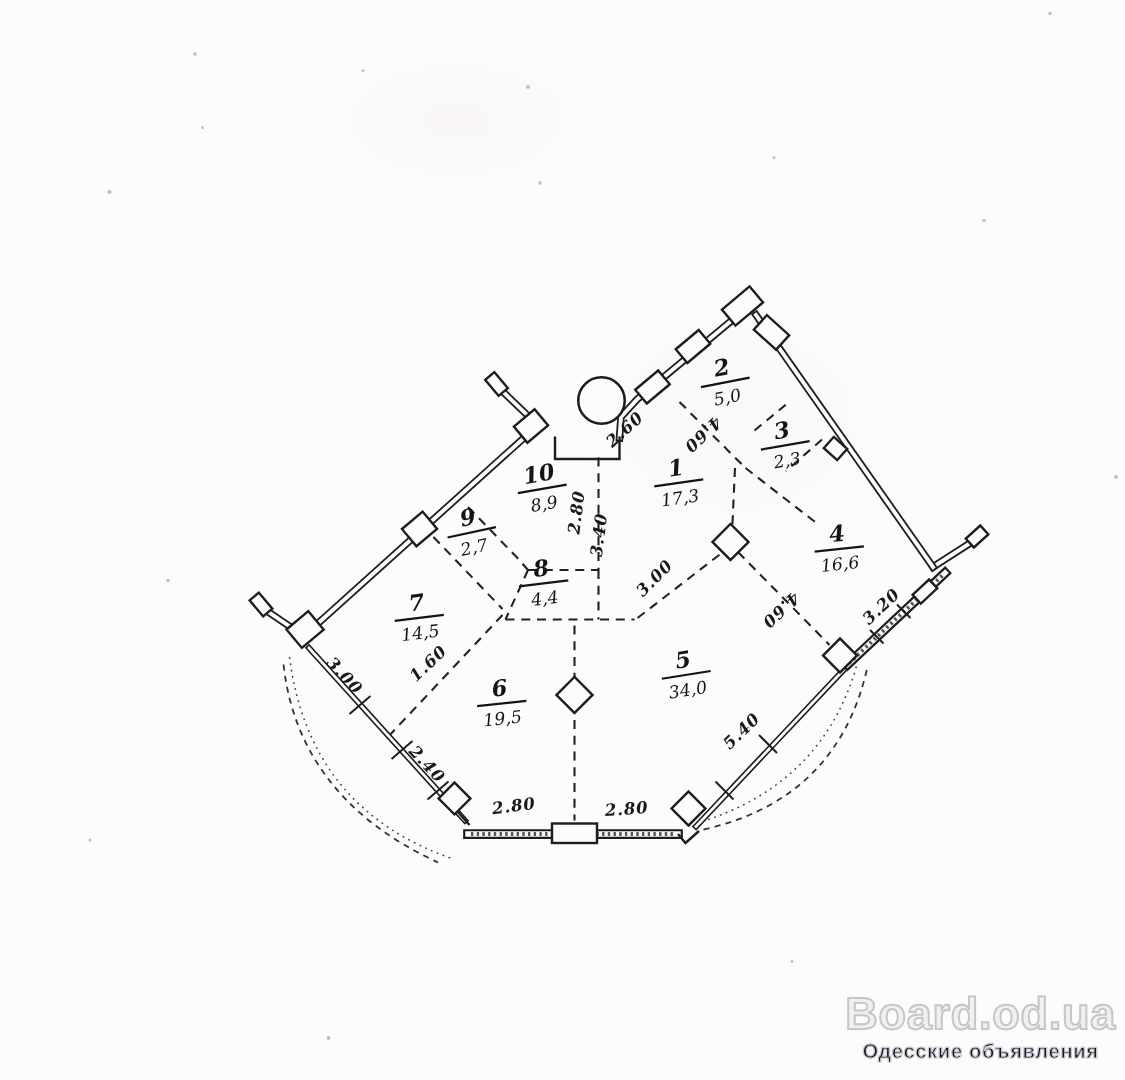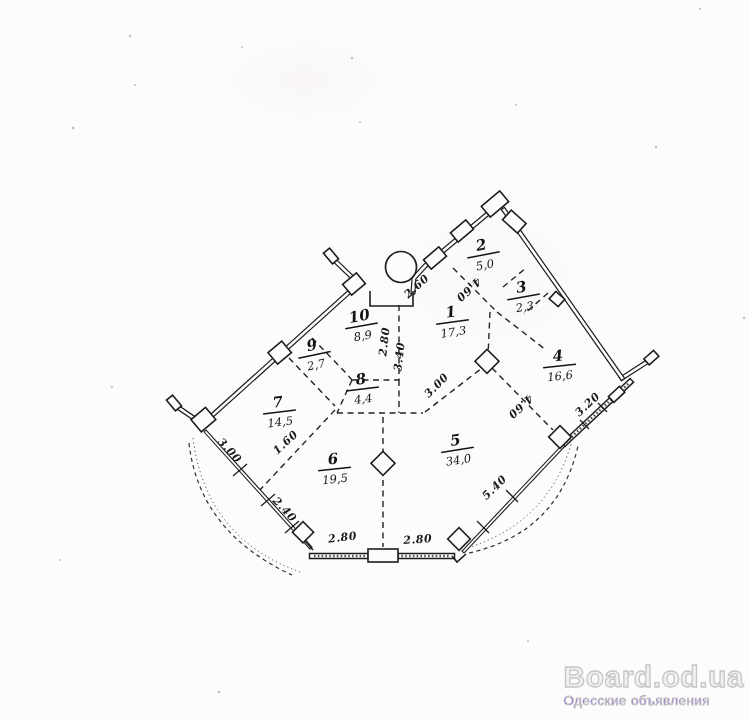--- a/index.html
+++ b/index.html
@@ -20,30 +20,30 @@
   .dash{stroke:#222;stroke-width:1.4;fill:none;stroke-dasharray:6 4.5;}
   .pier{fill:#fcfcfc;stroke:#1d1d1d;stroke-width:1.6;}
   .tick{stroke:#1d1d1d;stroke-width:1.3;}
   .dot1{stroke:#333;stroke-width:1.2;fill:none;stroke-dasharray:4 3.5;}
   .dot2{stroke:#444;stroke-width:1;fill:none;stroke-dasharray:1.2 3;}
   .room-num{font:italic 700 15px "DejaVu Serif",serif;fill:#141414;text-anchor:middle;}
   .room-area{font:italic 400 11.5px "DejaVu Serif",serif;fill:#141414;text-anchor:middle;}
   .room-line{stroke:#141414;stroke-width:1.5;}
   .dim{font:italic 700 11px "DejaVu Serif",serif;fill:#191919;text-anchor:middle;letter-spacing:.6px;}
   .watermark{
-    position:absolute;right:6px;bottom:12px;text-align:left;
+    position:absolute;right:6px;bottom:12px;text-align:center;
     font-family:"Liberation Sans",sans-serif;user-select:none;line-height:1.05;
   }
   .wm-title{
     font-size:30px;font-weight:bold;letter-spacing:.5px;
     color:#f0f0f0;-webkit-text-stroke:1.3px #c6c6c6;text-shadow:0 0 1px #d8d8d8;
   }
   .wm-sub{
-    font-size:13.5px;font-weight:normal;letter-spacing:.4px;margin-top:1px;
-    color:#6d28d9;-webkit-text-stroke:.8px #c9c9c9;text-shadow:0 0 1px #dcdcdc;
+    font-size:13.5px;font-weight:bold;letter-spacing:.4px;margin-top:1px;
+    color:#0f172a;-webkit-text-stroke:.8px #c9c9c9;text-shadow:0 0 1px #dcdcdc;
   }
   .blob{position:absolute;border-radius:50%;pointer-events:none;}
   .blob1{left:210px;top:30px;width:190px;height:100px;background:radial-gradient(ellipse,rgba(234,206,206,.14),rgba(234,206,206,0) 70%);}
   .blob2{left:360px;top:180px;width:260px;height:200px;background:radial-gradient(ellipse,rgba(236,212,210,.10),rgba(236,212,210,0) 70%);}
 </style>
 </head>
 <body>
 
 <div class="blob blob1"></div>
 <div class="blob blob2"></div>

